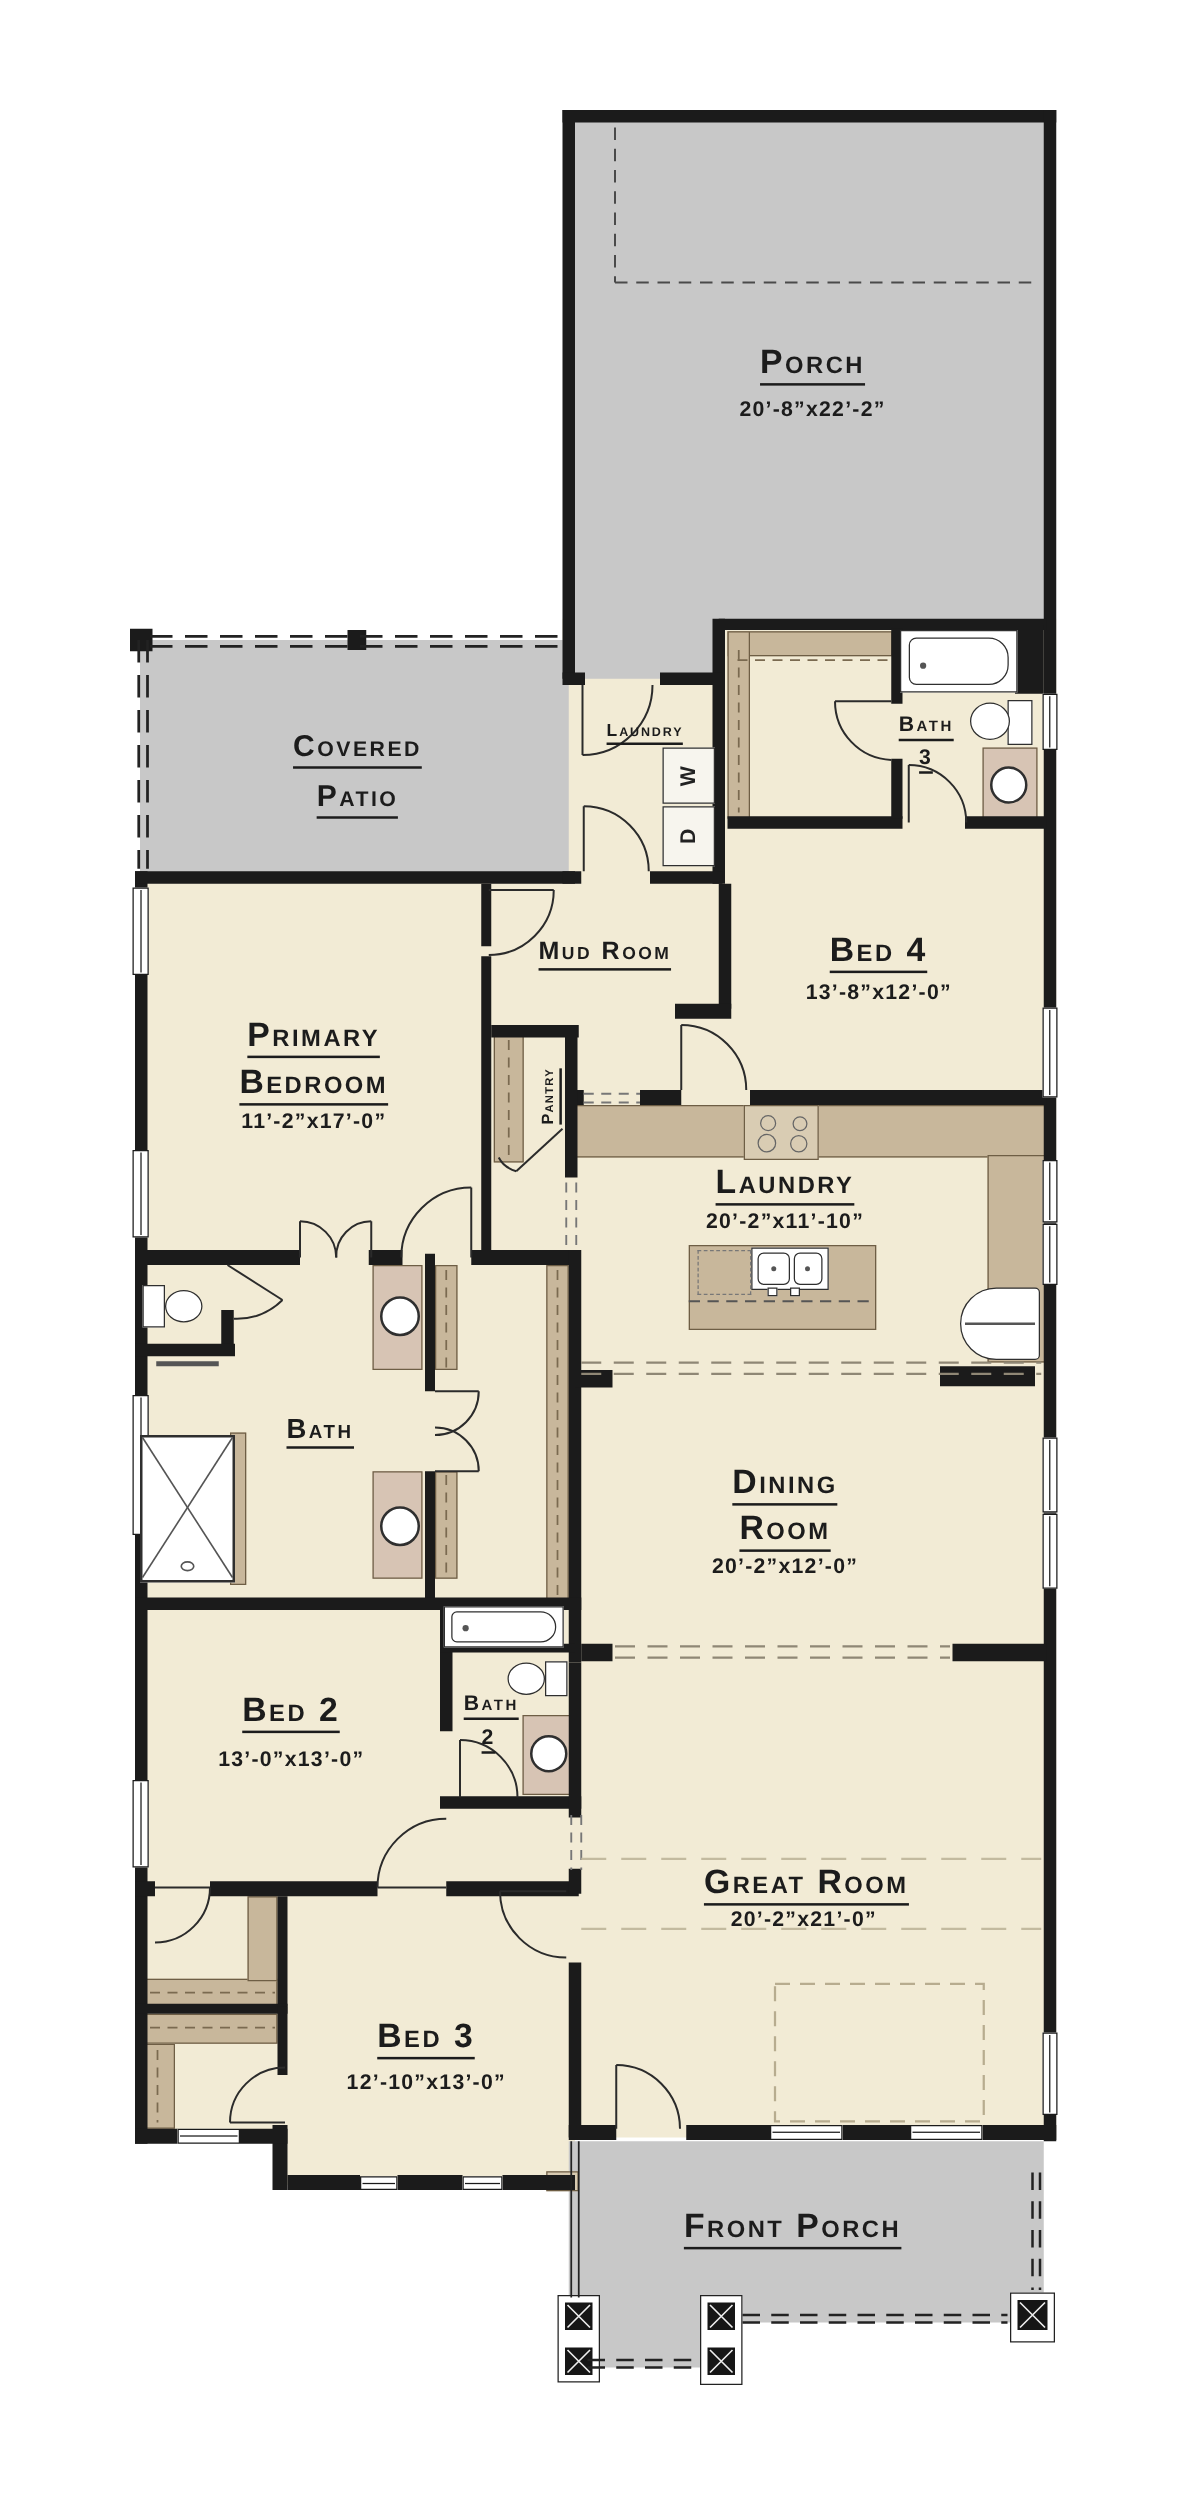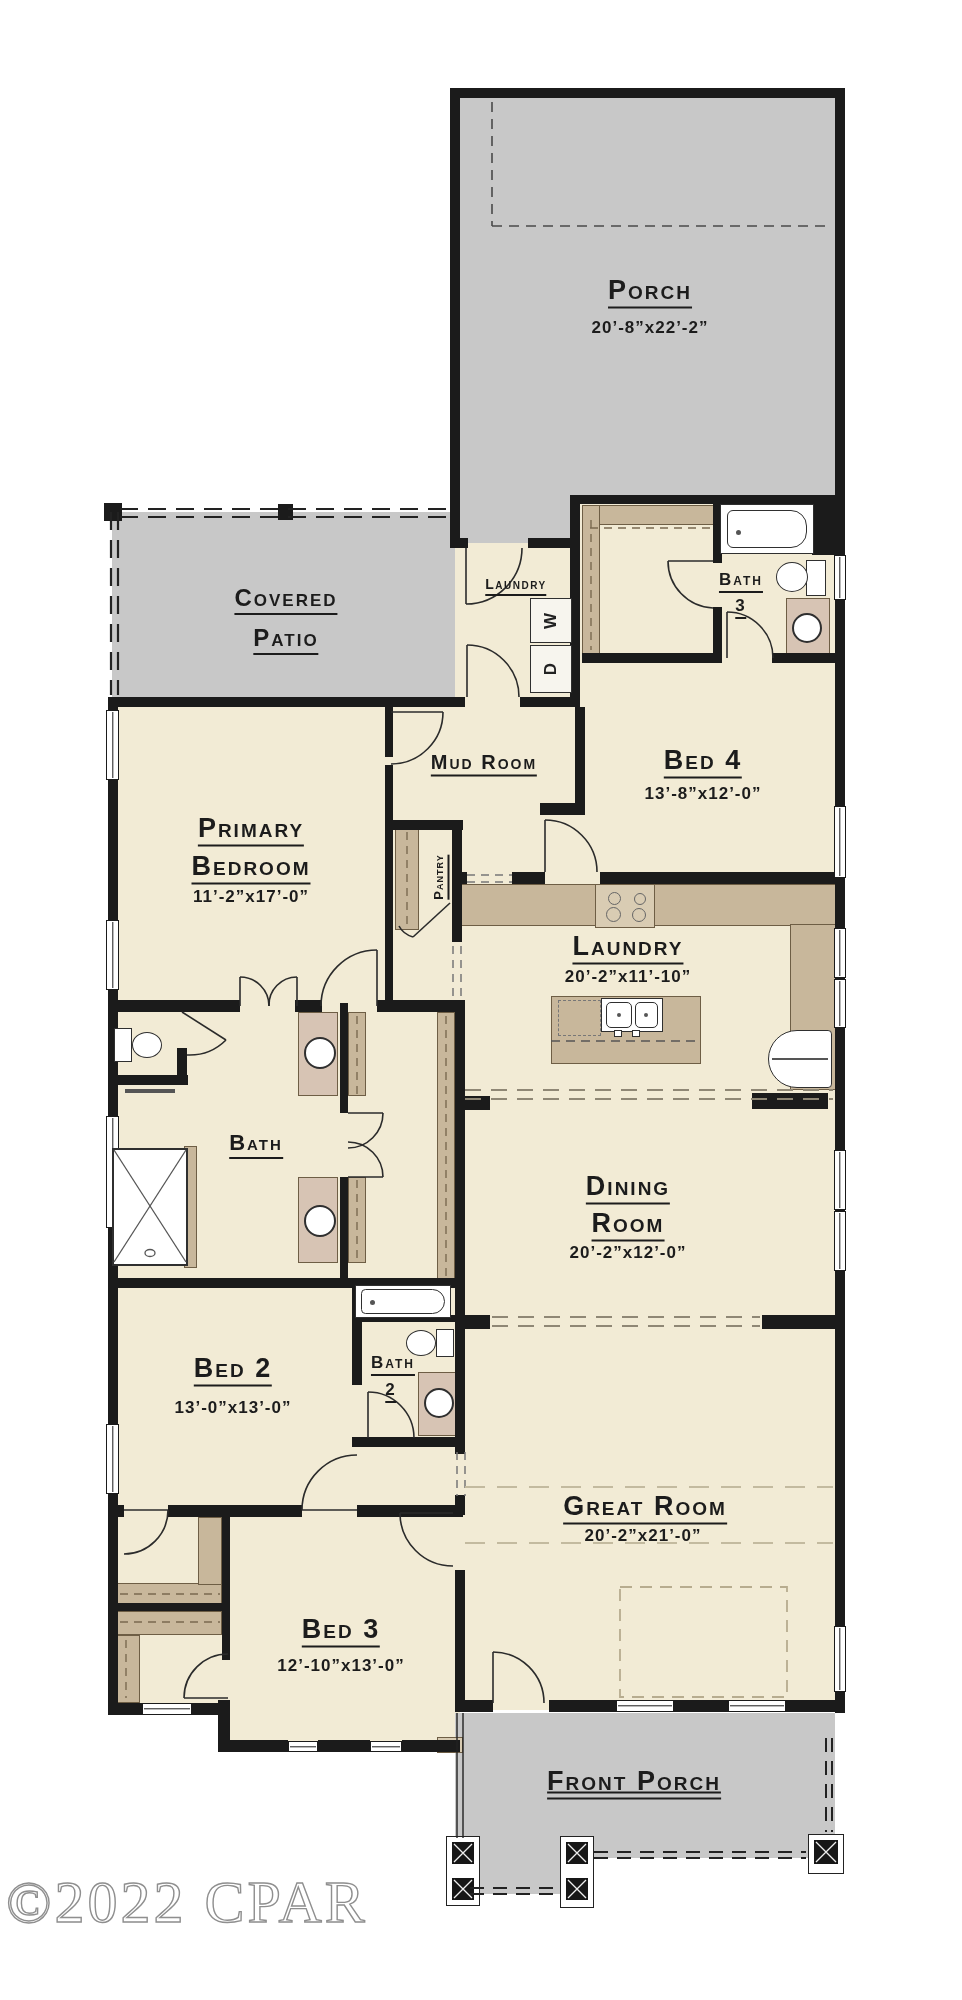--- a/index.html
+++ b/index.html
@@ -343,16 +343,15 @@
 
   <div class="lbl s17" style="left:393px;top:1363px;"><span class="u">Bath</span></div>
   <div class="lbl s17" style="left:391px;top:1390px;"><span class="u">2</span></div>
 
   <div class="lbl s27" style="left:645px;top:1506px;"><span class="u">Great Room</span></div>
   <div class="dims" style="left:643px;top:1536px;">20’-2”x21’-0”</div>
 
   <div class="lbl s27" style="left:341px;top:1629px;"><span class="u">Bed 3</span></div>
   <div class="dims" style="left:341px;top:1666px;">12’-10”x13’-0”</div>
 
-  <div class="lbl s27" style="left:634px;top:1781px;text-decoration:underline;"><span class="u">Front Porch</span></div>
-
-  <div class="watermark">©2022 CPAR</div>
+  <div class="lbl s27" style="left:634px;top:1781px;"><span class="u">Front Porch</span></div>
+
 </div>
 
 </body></html>

